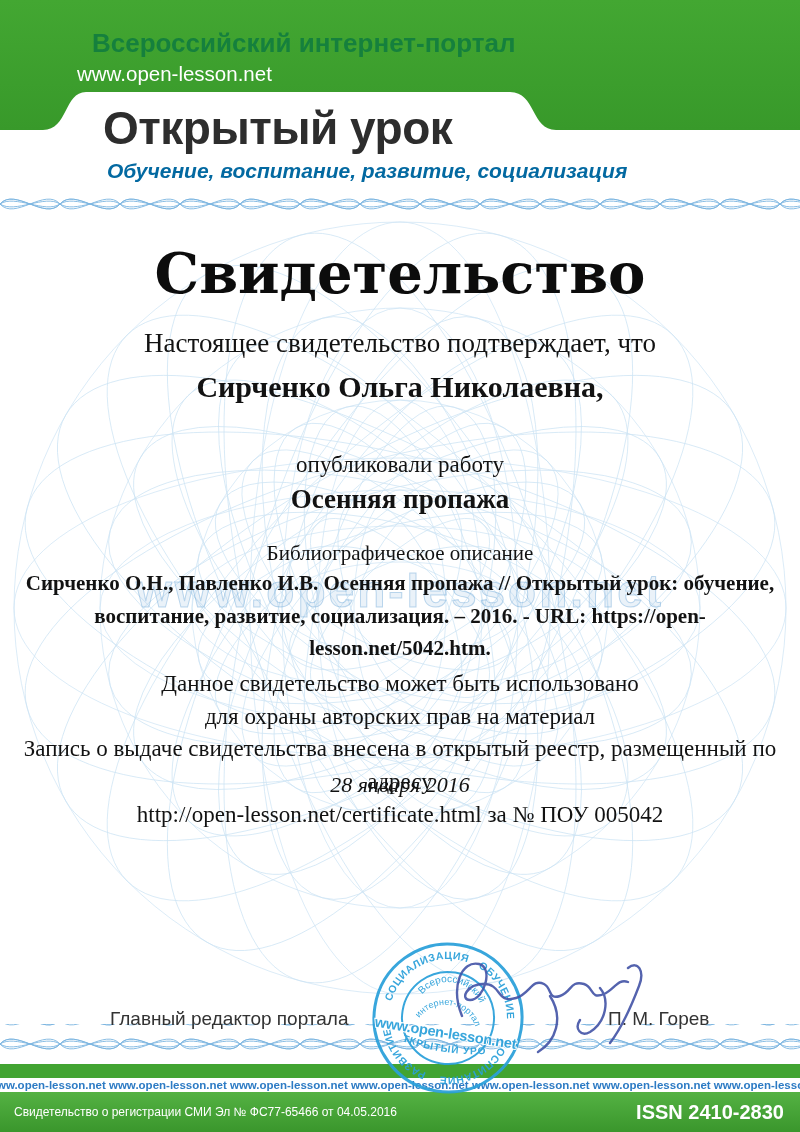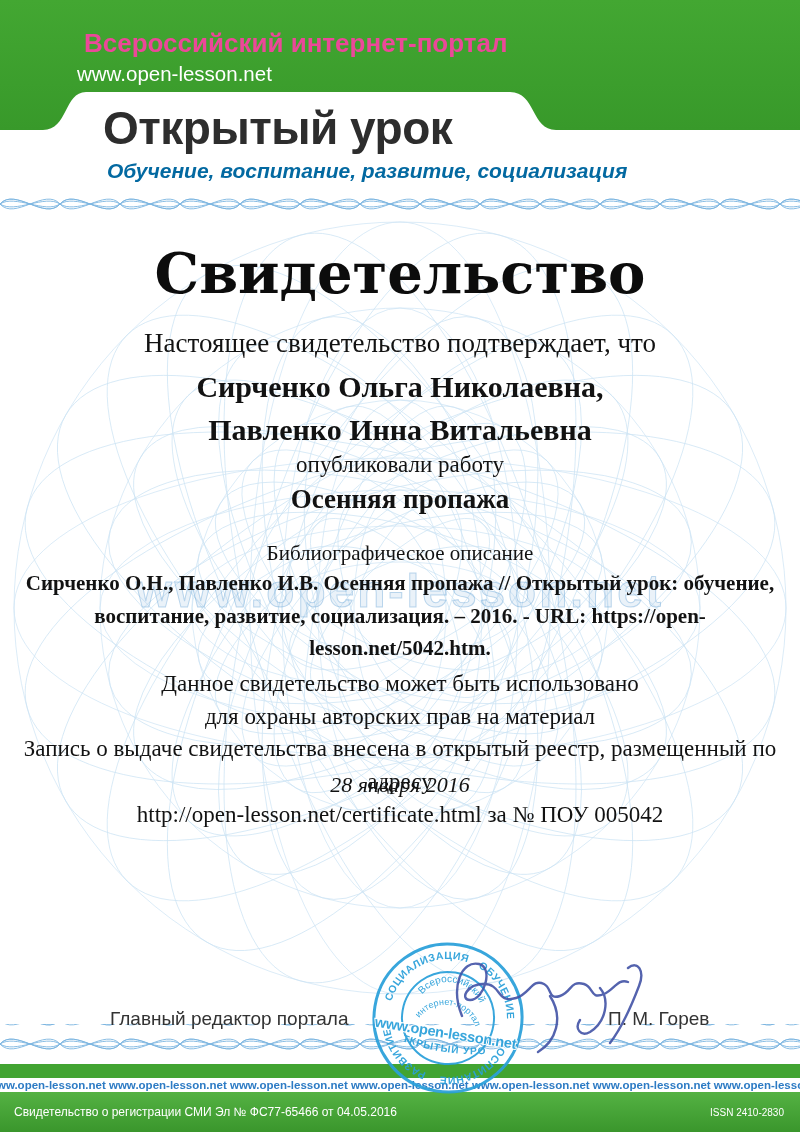--- a/index.html
+++ b/index.html
@@ -4,22 +4,22 @@
 <style>
   html,body{margin:0;padding:0;background:#e8e8e8;}
   .page{
     position:relative;width:800px;height:1132px;margin:0 auto;
     background:#ffffff;overflow:hidden;
     font-family:"Liberation Serif","DejaVu Serif",serif;color:#121212;
   }
   
   .header{position:absolute;left:0;top:0;width:800px;height:192px;z-index:2;}
   .header-bg{position:absolute;left:0;top:0;}
-  .portal-name{position:absolute;left:84px;top:28px;font-family:"Liberation Sans",sans-serif;
-    font-weight:bold;font-size:26px;color:#ec4899;letter-spacing:0;}
+  .portal-name{position:absolute;left:92px;top:28px;font-family:"Liberation Sans",sans-serif;
+    font-weight:bold;font-size:26px;color:#15803d;letter-spacing:0;}
   .portal-url{position:absolute;left:77px;top:62px;font-family:"Liberation Sans",sans-serif;
     font-size:20.5px;color:#ffffff;}
   .brand-title{position:absolute;left:103px;top:101px;font-family:"Liberation Sans",sans-serif;
     font-weight:600;font-size:46px;color:#2d2d2d;letter-spacing:-0.5px;}
   .brand-subtitle{position:absolute;left:107px;top:159px;font-family:"Liberation Sans",sans-serif;
     font-style:italic;font-weight:600;font-size:21px;color:#0369a1;}
   
   .guilloche{position:absolute;left:0;top:0;z-index:0;}
   .watermark{position:absolute;left:0;right:0;top:564px;z-index:1;text-align:center;
     font-family:"Liberation Sans",sans-serif;font-weight:bold;font-size:46px;letter-spacing:3px;
@@ -47,21 +47,21 @@
   
   .footer-strip-green{position:absolute;left:0;top:1064px;width:800px;height:14px;
     background:#42a432;z-index:3;}
   .footer-url-strip{position:absolute;left:0;top:1078px;width:800px;height:14px;background:#fff;
     z-index:3;overflow:hidden;white-space:nowrap;font-family:"Liberation Sans",sans-serif;
     font-size:11.5px;font-weight:600;color:#2d7bc4;line-height:14px;text-indent:-12px;}
   .footer-bar{position:absolute;left:0;top:1092px;width:800px;height:40px;z-index:3;
     background:linear-gradient(#54b243,#3a962c);display:flex;align-items:center;
     justify-content:space-between;font-family:"Liberation Sans",sans-serif;color:#ffffff;}
   .footer-reg{margin-left:14px;font-size:12px;}
-  .footer-issn{margin-right:16px;font-size:10px;font-weight:normal;}
+  .footer-issn{margin-right:16px;font-size:20px;font-weight:bold;}
 </style>
 </head>
 <body>
 
 <div class="page">
 
   <svg class="guilloche" width="800" height="1132" viewBox="0 0 800 1132" aria-hidden="true">
     <defs>
       <pattern id="wv" x="0" y="0" width="60" height="24" patternUnits="userSpaceOnUse">
         <g stroke="#7ab4e0" stroke-width="0.9" fill="none">
@@ -146,21 +146,20 @@
     <div class="portal-url">www.open-lesson.net</div>
     <div class="brand-title">Открытый урок</div>
     <div class="brand-subtitle">Обучение, воспитание, развитие, социализация</div>
   </header>
 
   <main>
     <div class="cline cert-title">Свидетельство</div>
     <div class="cline cert-intro">Настоящее свидетельство подтверждает, что</div>
     <div class="cline cert-names">
       <div>Сирченко Ольга Николаевна,</div>
-      <div>Павленко Инна Витальевна</div>
     </div>
     <div class="cline cert-action">опубликовали работу</div>
     <div class="cline cert-work">Осенняя пропажа</div>
     <div class="cline cert-bibl-label">Библиографическое описание</div>
     <div class="cline cert-bibl">Сирченко О.Н., Павленко И.В. Осенняя пропажа // Открытый урок: обучение, воспитание, развитие, социализация. – 2016. - URL: https://open-lesson.net/5042.htm.</div>
     <div class="cline cert-usage">
       <div>Данное свидетельство может быть использовано</div>
       <div>для охраны авторских прав на материал</div>
       <div>Запись о выдаче свидетельства внесена в открытый реестр, размещенный по адресу</div>
       <div>http://open-lesson.net/certificate.html за № ПОУ 005042</div>

